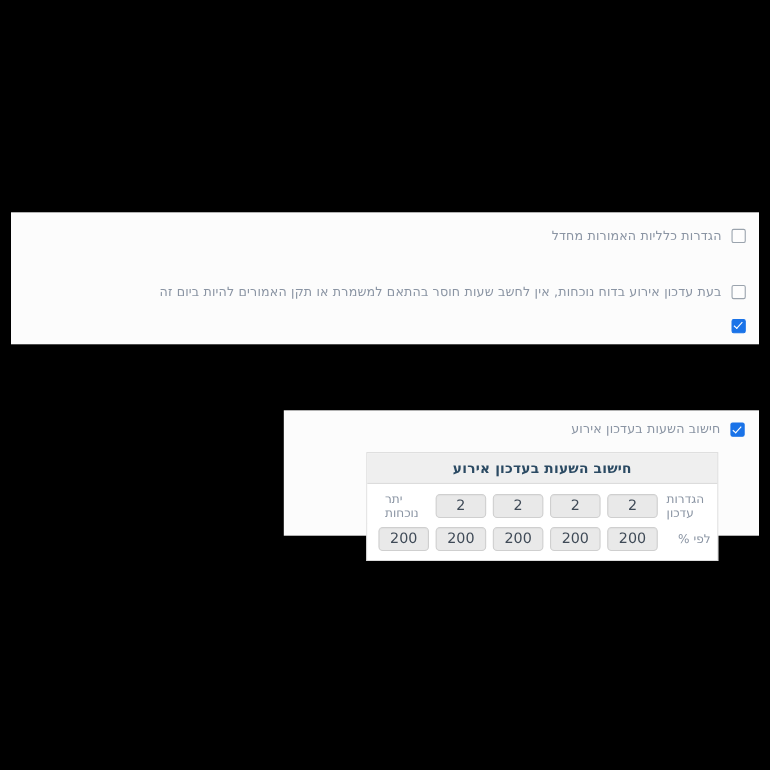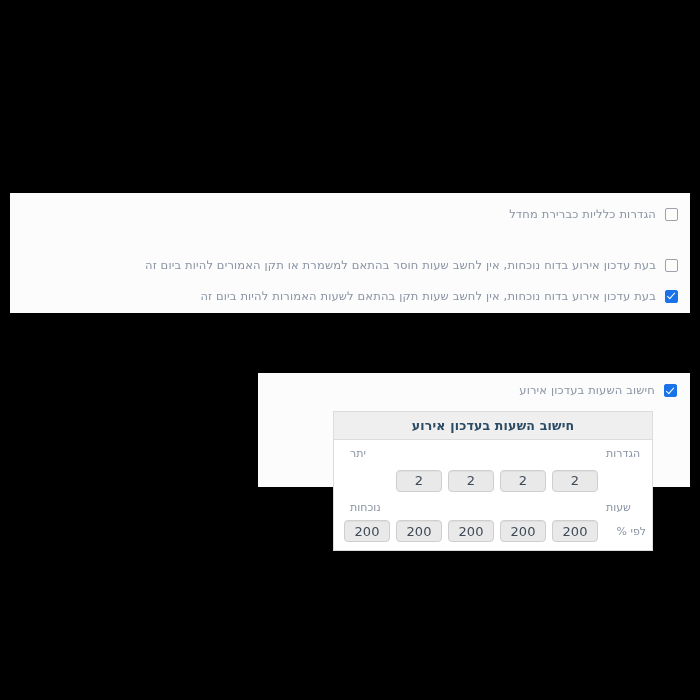--- a/index.html
+++ b/index.html
@@ -142,21 +142,20 @@
   #hours-table-row-percent { padding-bottom: 8px; }
 
   .row-side-label {
     flex: 0 0 auto;
     width: 40px;
     font-size: 11px;
     line-height: 13px;
     color: #8a94a3;
     text-align: left;
     padding-left: 2px;
-    gap: 41px;
   }
   .row-side-label.corner {
     text-align: left;
   }
   #percent-side-label {
     width: 40px;
     text-align: right;
   }
 
   .cell-input {
@@ -183,50 +182,49 @@
     line-height: 13px;
   }
 </style>
 </head>
 <body>
 
 <div id="general-settings-panel">
 
   <div class="checkbox-row" id="row-default-general">
     <span class="cb unchecked"></span>
-    <span class="cb-label">הגדרות כלליות כברירת מחדל</span>
+    <span class="cb-label">הגדרות כלליות האמורות מחדל</span>
   </div>
 
   <div class="checkbox-row" id="row-no-missing-hours">
     <span class="cb unchecked"></span>
     <span class="cb-label">בעת עדכון אירוע בדוח נוכחות, אין לחשב שעות חוסר בהתאם למשמרת או תקן האמורים להיות ביום זה</span>
   </div>
 
   <div class="checkbox-row" id="row-no-standard-hours">
     <span class="cb checked"></span>
-    <span class="cb-label">בעת עדכון אירוע בדוח נוכחות, אין לחשב שעות תקן בהתאם לשעות האמורות להיות ביום זה</span>
   </div>
 
 </div>
 
 <div id="event-hours-panel">
 
   <div id="event-hours-toggle-row">
     <span class="cb checked"></span>
     <span class="cb-label">חישוב השעות בעדכון אירוע</span>
   </div>
 
   <div id="hours-table">
 
     <div id="hours-table-header">חישוב השעות בעדכון אירוע</div>
 
     <div class="table-row" id="hours-table-row-surplus">
       <div class="row-side-label stacked-label corner">
         <span>הגדרות</span>
-        <span>שעות</span>
+        <span>עדכון</span>
       </div>
       <div class="cell-input">2</div>
       <div class="cell-input">2</div>
       <div class="cell-input">2</div>
       <div class="cell-input">2</div>
       <div class="row-side-label stacked-label">
         <span>יתר</span>
         <span>נוכחות</span>
       </div>
     </div>

